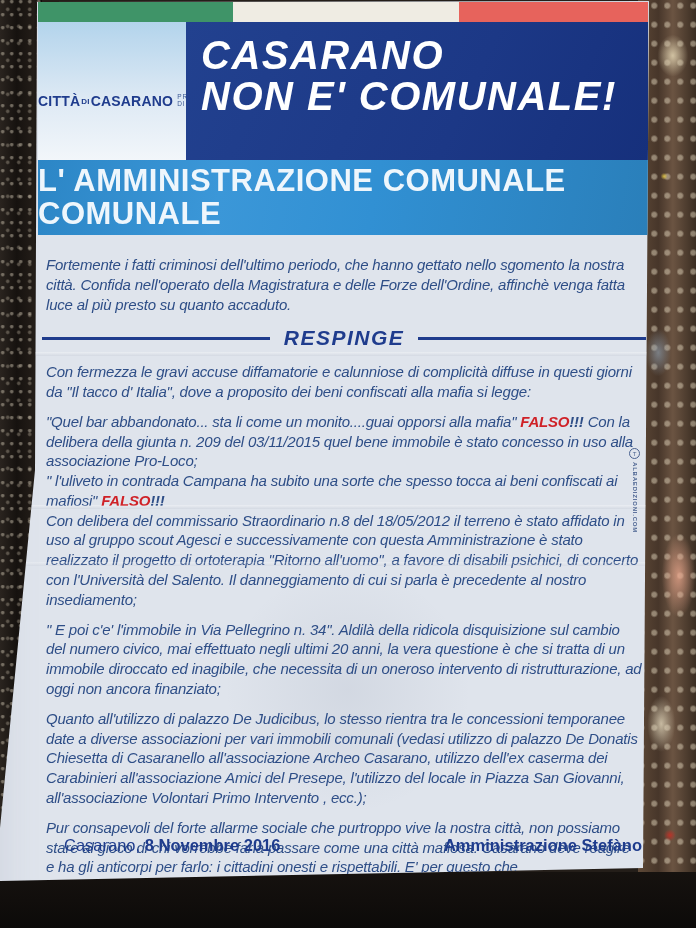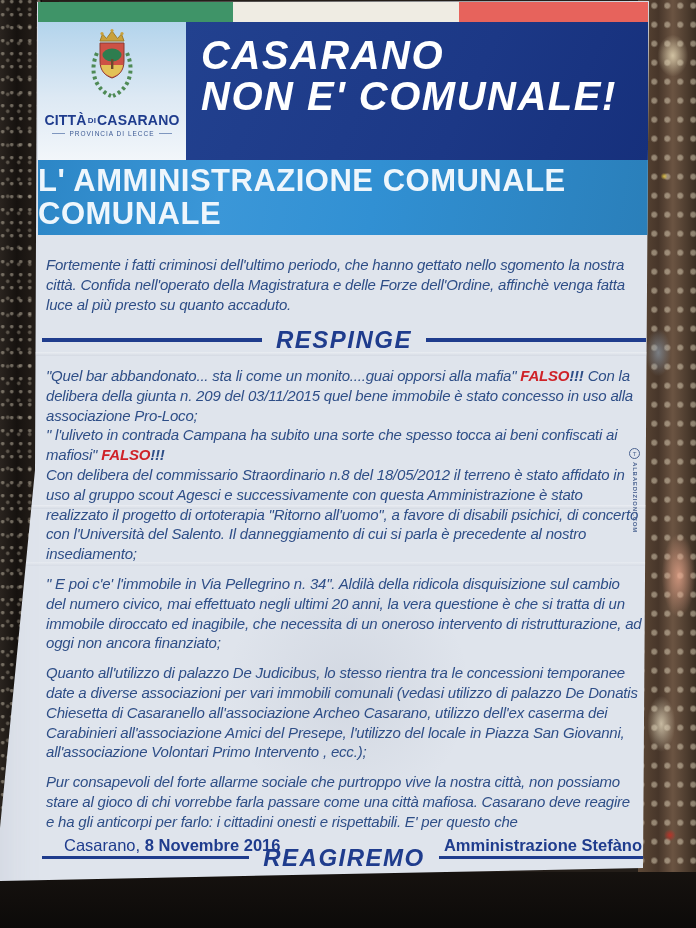--- a/index.html
+++ b/index.html
@@ -41,21 +41,21 @@
 
   
   .flag{margin-top:2px;height:20px;display:flex;}
   .flag .g{width:32%;background:var(--flag-green,#3f9468);}
   .flag .w{width:37%;background:var(--flag-white,#efece3);}
   .flag .r{width:31%;background:var(--flag-red,#e7635c);}
 
   
   .header{display:flex;height:138px;}
   .emblem-panel{width:148px;background:linear-gradient(180deg,#b3d4ec,#dde9f4 55%,#f2f6fa);
-    display:flex;flex-direction:column;align-items:center;padding-top:3px;box-sizing:border-box;}
+    display:flex;flex-direction:row;align-items:center;padding-top:16px;box-sizing:border-box;}
   .crest{width:66px;height:84px;}
   .city-line{margin-top:3px;color:var(--navy,#1f3c8d);font-weight:bold;font-size:14px;
     letter-spacing:.2px;white-space:nowrap;}
   .city-line .di{font-size:8px;font-weight:bold;vertical-align:2px;padding:0 1px;}
   .prov-line{display:flex;align-items:center;gap:4px;color:#3c5a94;font-size:6.5px;
     letter-spacing:1px;margin-top:2px;width:120px;}
   .prov-line i{flex:1;height:1px;background:#7f97bf;}
   .title-panel{flex:1;background:linear-gradient(115deg,#22418f,#1c3886 60%,#16307c);
     padding:13px 0 0 15px;box-sizing:border-box;}
   .title{color:#fff;font-style:italic;font-weight:800;font-size:40px;line-height:1.02;
@@ -66,21 +66,21 @@
     display:flex;flex-direction:column;align-items:flex-start;justify-content:center;}
   .banner div{color:#eef6fc;font-weight:800;font-size:31px;line-height:1.06;letter-spacing:.5px;
     white-space:nowrap;}
 
   
   .body{padding:10px 2px 0 4px;color:var(--body-text,#2e4e87);font-size:15px;line-height:1.32;
     font-style:italic;letter-spacing:-.2px;font-stretch:condensed;}
   .body p{margin:10px 4px;}
   .heading{display:flex;align-items:center;gap:14px;margin:10px 0 6px;}
   .heading .rule{flex:1;height:3.5px;background:var(--navy,#1f3c8d);}
-  .heading .ht{color:var(--navy,#1f3c8d);font-weight:800;font-size:24px;letter-spacing:1.5px;
+  .heading .ht{color:var(--navy,#1f3c8d);font-weight:800;font-size:21px;letter-spacing:1.5px;
     font-style:italic;}
   .falso{color:var(--falso-red,#cf2228);font-weight:800;}
   .bang{font-weight:800;}
   .b{font-weight:bold;}
 
   .footer{position:absolute;left:0;right:0;top:836px;display:flex;justify-content:space-between;
     padding:0 6px 0 26px;color:var(--navy,#27477f);font-size:16.5px;font-stretch:condensed;}
   .footer .sig{font-weight:bold;}
 
   .print-credit{position:absolute;right:8px;top:448px;display:flex;flex-direction:column;
@@ -142,20 +142,21 @@
 
     <main class="body">
       <p>Fortemente i fatti criminosi dell'ultimo periodo, che hanno gettato nello sgomento la nostra città. Confida nell'operato della Magistratura e delle Forze dell'Ordine, affinchè venga fatta luce al più presto su quanto accaduto.</p>
 
       <div class="heading">
         <span class="rule"></span>
         <span class="ht">RESPINGE</span>
         <span class="rule"></span>
       </div>
 
+      <p>Con fermezza le gravi accuse diffamatorie e calunniose di complicità diffuse in questi giorni da "Il tacco d' Italia", dove  a proposito dei beni confiscati alla mafia si legge:</p>
       <p><span>"Quel bar abbandonato... sta li come un monito....guai opporsi alla mafia" </span><span class="falso">FALSO</span><span class="bang">!!!</span><span> Con la  delibera della giunta  n. 209  del 03/11/2015 quel bene immobile è stato concesso in uso alla  associazione Pro-Loco;</span><br><span>" l'uliveto in contrada Campana ha subito una sorte che spesso tocca ai beni confiscati ai mafiosi"  </span><span class="falso">FALSO</span><span class="bang">!!!</span><br><span>Con delibera del commissario Straordinario n.8 del 18/05/2012 il terreno è stato affidato in uso al gruppo scout Agesci e successivamente con questa Amministrazione è stato realizzato il progetto di ortoterapia "Ritorno all'uomo", a favore di disabili psichici, di concerto con l'Università del Salento. Il danneggiamento di cui si parla è precedente al nostro insediamento;</span></p>
       <p>" E poi c'e' l'immobile in Via Pellegrino n. 34". Aldilà della ridicola disquisizione sul cambio del numero civico, mai effettuato negli ultimi 20 anni, la vera questione è che si tratta di un immobile diroccato ed inagibile, che necessita di un oneroso intervento di ristrutturazione, ad oggi non ancora finanziato;</p>
       <p>Quanto all'utilizzo di palazzo De Judicibus, lo stesso rientra tra le concessioni temporanee date a diverse associazioni per vari immobili comunali (vedasi utilizzo di palazzo De Donatis  Chiesetta di Casaranello all'associazione Archeo Casarano, utilizzo dell'ex caserma dei Carabinieri all'associazione Amici del Presepe, l'utilizzo del locale in Piazza San Giovanni, all'associazione Volontari Primo Intervento , ecc.);</p>
       <p>Pur consapevoli del forte  allarme sociale che purtroppo vive la nostra città, non possiamo stare al gioco di chi vorrebbe farla passare come una città mafiosa. Casarano deve reagire e ha gli anticorpi per farlo: i cittadini onesti e rispettabili.  E' per questo che</p>
 
       <div class="heading">
         <span class="rule"></span>
         <span class="ht">REAGIREMO</span>
         <span class="rule"></span>
       </div>

